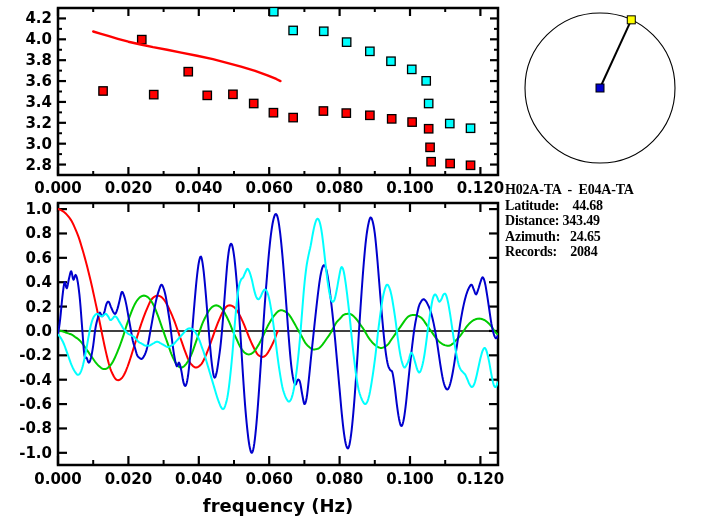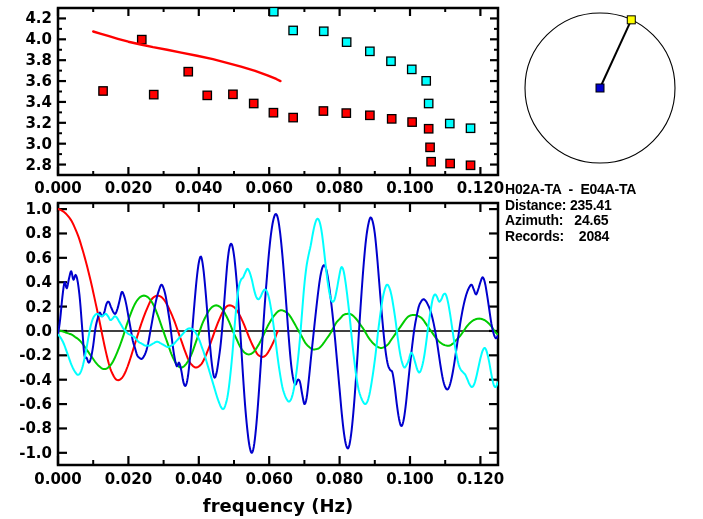--- a/index.html
+++ b/index.html
@@ -4,21 +4,21 @@
 <style>
   html,body{margin:0;padding:0;background:#ffffff;}
   body{width:703px;height:519px;position:relative;overflow:hidden;
        font-family:"DejaVu Sans","Liberation Sans",sans-serif;}
   .plot-wrap{position:absolute;}
   svg{display:block;}
   text{font-family:"DejaVu Sans","Liberation Sans",sans-serif;fill:#000;}
   .tick-label{font-size:15px;font-weight:bold;letter-spacing:0px;}
   .axis-title{font-size:18px;font-weight:bold;}
   #meta{position:absolute;left:505px;top:182px;width:198px;}
-  #meta .row{font-family:Liberation Sans, sans-serif;
+  #meta .row{font-family:Liberation Serif, serif;
              font-size:14px;font-weight:bold;color:#000;white-space:pre;
              line-height:15.6px;letter-spacing:-0.2px;}
 </style>
 </head>
 <body>
 
 <div class="plot-wrap" id="top-plot-wrap" style="left:0;top:0;width:505px;height:200px;">
   <svg id="svg-top" width="505" height="200">
       <rect x="58" y="8" width="440" height="167" fill="none" stroke="#000" stroke-width="2.5"></rect>
       <line x1="58" y1="175" x2="58" y2="167" stroke="#000" stroke-width="2.2"></line>
@@ -135,21 +135,22 @@
   <svg id="svg-circle" width="198" height="182">
     <circle cx="95" cy="88" r="75" fill="none" stroke="#000000" stroke-width="1.1"></circle>
     <line id="azimuth-line" x1="95" y1="88" x2="126.28" y2="19.83" stroke="#000000" stroke-width="2"></line>
     <rect id="edge-marker" x="122.28" y="15.83" width="8" height="8" fill="#FFFF00" stroke="#000000" stroke-width="1"></rect>
     <rect x="91" y="84" width="8" height="8" fill="#0000CD" stroke="#000000" stroke-width="1"></rect>
   </svg>
 </div>
 
 <div id="meta">
   <div class="row">H02A-TA  -  E04A-TA</div>
-  <div class="row">Distance: 235.41</div>
+  <div class="row">Latitude:    44.68</div>
+  <div class="row">Distance: 343.49</div>
   <div class="row">Azimuth:   24.65</div>
   <div class="row">Records:    2084</div>
 </div>
 
 <div class="plot-wrap" id="bottom-plot-wrap" style="left:0;top:196px;width:505px;height:323px;">
   <svg id="svg-bottom" width="505" height="323">
       <rect x="58" y="7" width="440" height="262" fill="none" stroke="#000" stroke-width="2.5"></rect>
       <line x1="58" y1="269" x2="58" y2="260" stroke="#000" stroke-width="2.2"></line>
       <line x1="58" y1="7" x2="58" y2="16" stroke="#000" stroke-width="2.2"></line>
       <text x="58" y="288" text-anchor="middle" class="tick-label">0.000</text>

